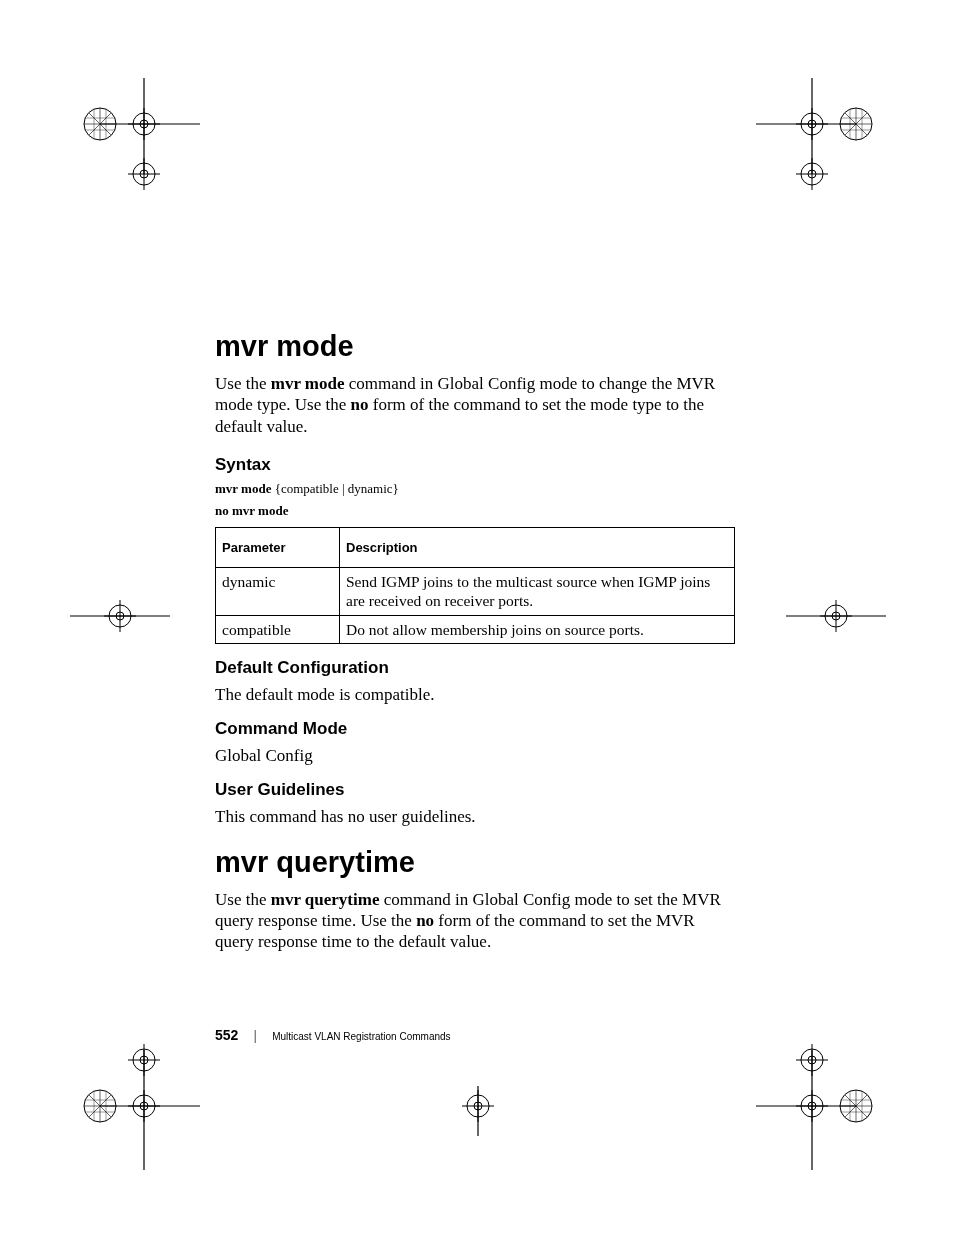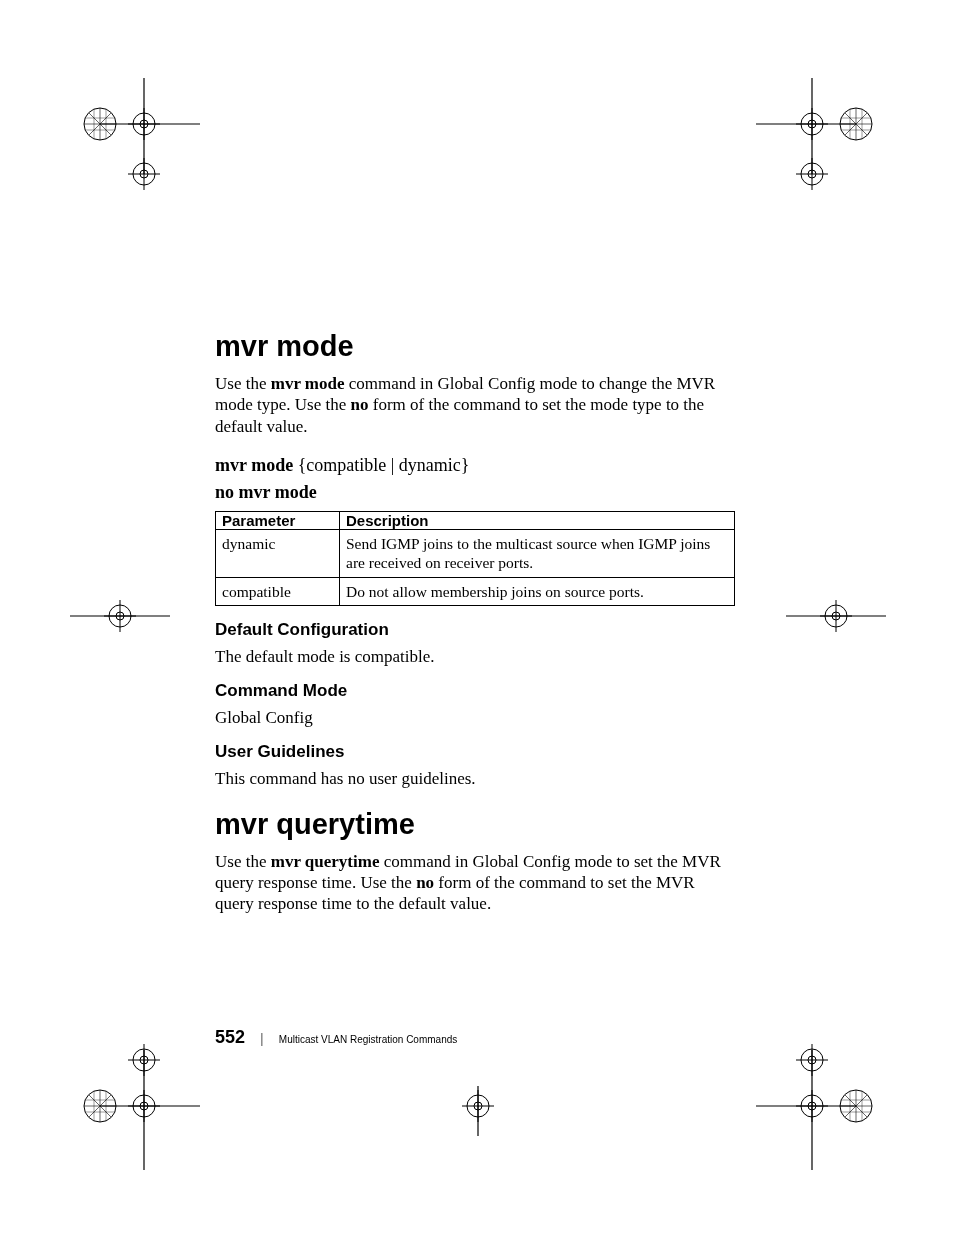--- a/index.html
+++ b/index.html
@@ -32,56 +32,56 @@
     margin: 0 0 18px 0;
   }
   h2.sect {
     font-family: "Arial Narrow", Arial, Helvetica, sans-serif;
     font-stretch: condensed;
     font-weight: 700;
     font-size: 17px;
     margin: 14px 0 6px 0;
   }
   p.syntax {
-    font-size: 18px;
+    font-size: 13px;
     margin: 0 0 6px 0;
   }
   table.params {
     border-collapse: collapse;
     width: 100%;
     margin: 8px 0 14px 0;
     font-size: 15.5px;
   }
   table.params th {
     font-family: "Arial Narrow", Arial, Helvetica, sans-serif;
     font-stretch: condensed;
     font-weight: 700;
-    font-size: 15px;
+    font-size: 13px;
     text-align: left;
     border: 1px solid #000;
-    padding: 0 6px;
+    padding: 12px 6px;
   }
   table.params td {
     border: 1px solid #000;
     padding: 4px 6px;
     vertical-align: top;
     line-height: 1.25;
   }
   table.params col.c1 { width: 124px; }
   .footer {
     position: absolute;
     left: 215px;
     top: 1027px;
     width: 520px;
     font-size: 14px;
   }
   .footer .pnum {
     font-family: Arial, Helvetica, sans-serif;
     font-weight: 700;
-    font-size: 18px;
+    font-size: 14px;
   }
   .footer .sep {
     display: inline-block;
     margin: 0 12px;
     color: #000;
   }
   .footer .title {
     font-family: Liberation Sans, sans-serif;
     font-size: 10px;
     text-align: center;
@@ -100,20 +100,21 @@
 <body>
 
 <div class="page">
 
   <h1 class="cmd">mvr mode</h1>
 
   <p class="body">
     <span>Use the </span><b>mvr mode</b><span> command in Global Config mode to change the MVR mode type. Use the </span><b>no</b><span> form of the command to set the mode type to the default value.</span>
   </p>
 
+  <h2 class="sect">Syntax</h2>
   <p class="syntax">
     <b>mvr mode</b><span> {compatible | dynamic}</span>
   </p>
   <p class="syntax">
     <b>no mvr mode</b>
   </p>
 
 
   <table class="params">
     <colgroup>

